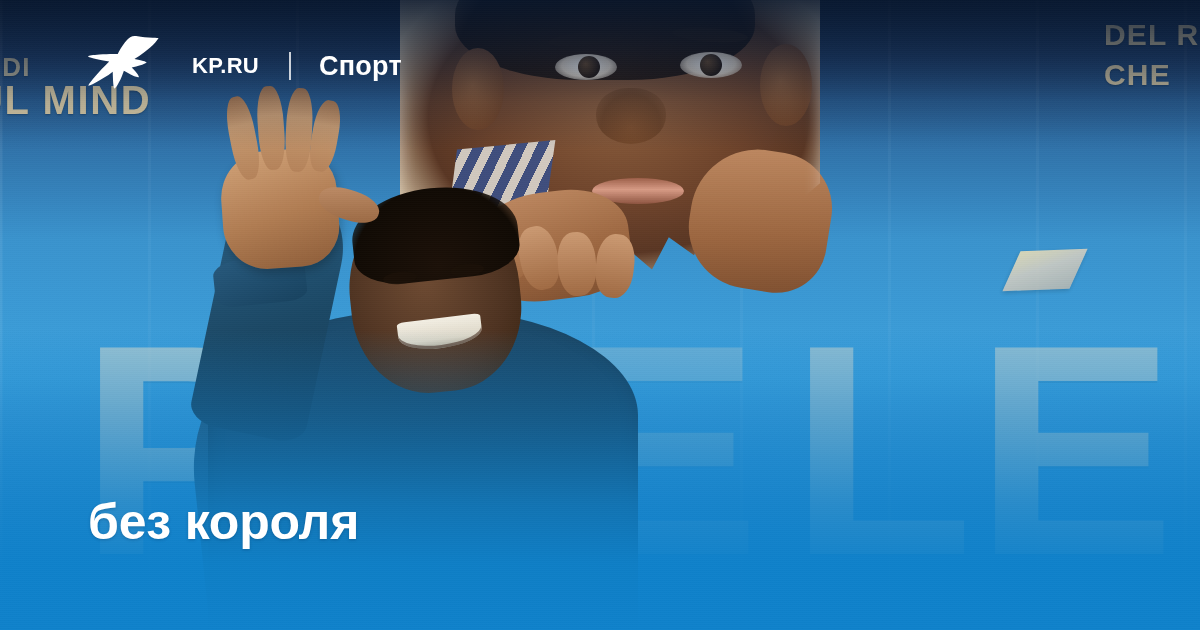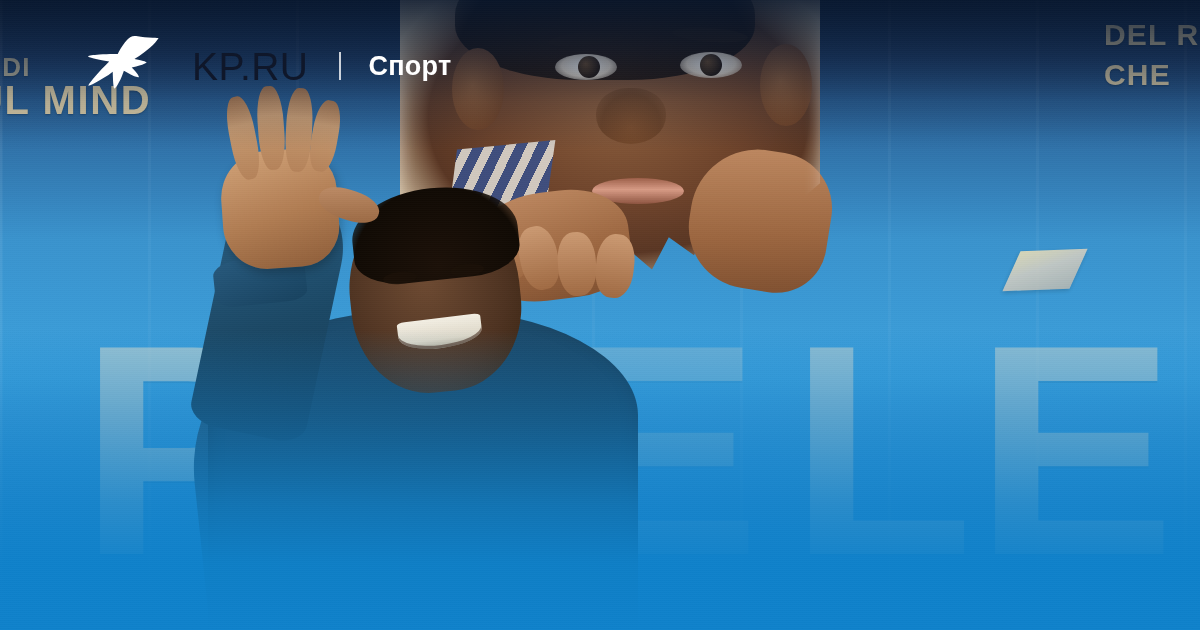--- a/index.html
+++ b/index.html
@@ -300,23 +300,23 @@
   .brand {
     display:flex; align-items:center; gap:0;
   }
   .bird-logo {
     width:74px; height:60px;
     display:block;
     margin-right:30px;
     flex:0 0 auto;
   }
   .brand-name {
-    color:#0f172a;
-    font-size:39px;
-    font-weight:400;
+    color:#ffffff;
+    font-size:22px;
+    font-weight:700;
     letter-spacing:.012em;
     line-height:1;
     white-space:nowrap;
   }
   .divider {
     width:2px; height:28px;
     background:#ffffff;
     opacity:.78;
     margin:0 28px 0 30px;
     flex:0 0 auto;
@@ -413,15 +413,16 @@
         <path fill="#ffffff" d="M70.5 2.2c-1.6 2.6-4.6 6.1-8.6 9.6-3.4 3-7.1 5.7-10.7 8.1l-4.8 3.1 5.0 1.1c2.9 0.6 5.0 1.2 6.4 1.8 1.0 0.4 1.0 0.6 0.1 1.2-1.6 1.1-5.0 2.3-9.8 3.4l-4.4 1.0 2.0 2.0c2.6 2.6 4.3 4.9 5.0 6.7 0.3 0.9 0.2 1.1-0.6 1.1-1.9 0-6.1-1.8-11.0-4.7l-3.2-1.9-1.1 3.1c-1.4 4.0-3.3 8.0-5.3 11.1-1.6 2.5-2.9 3.9-3.3 3.5-0.6-0.6-1.1-5.0-1.3-11.1l-0.2-5.6-4.2 3.4C14.8 42.3 9.2 46.0 4.6 48.2 2.3 49.3 0.6 49.9 0.4 49.6c-0.3-0.4 1.4-2.9 4.5-6.7 3.3-4.0 7.4-8.5 11.9-13.0l4.4-4.4-6.0-0.9C10.0 23.8 5.3 22.7 2.4 21.6 0.5 20.9-0.2 20.4 0.1 20.1c0.5-0.5 4.8-1.1 11.3-1.6 4.6-0.4 9.6-0.6 14.0-0.6h4.3l1.3-2.4c2.3-4.3 5.3-8.6 8.2-11.7C42.1 0.6 44.6-0.6 49.6 0.3c4.0 0.7 9.6 1.3 15.0 1.5 3.9 0.1 6.1 0.2 5.9 0.4z"></path>
       </svg>
 
       <div class="brand-name">KP.RU</div>
       <div class="divider"></div>
       <div class="section-name">Спорт</div>
     </div>
   </div>
 
   <h1 class="headline">
+    <span>без короля</span>
   </h1>
 
 </div>
 
 </body></html>

